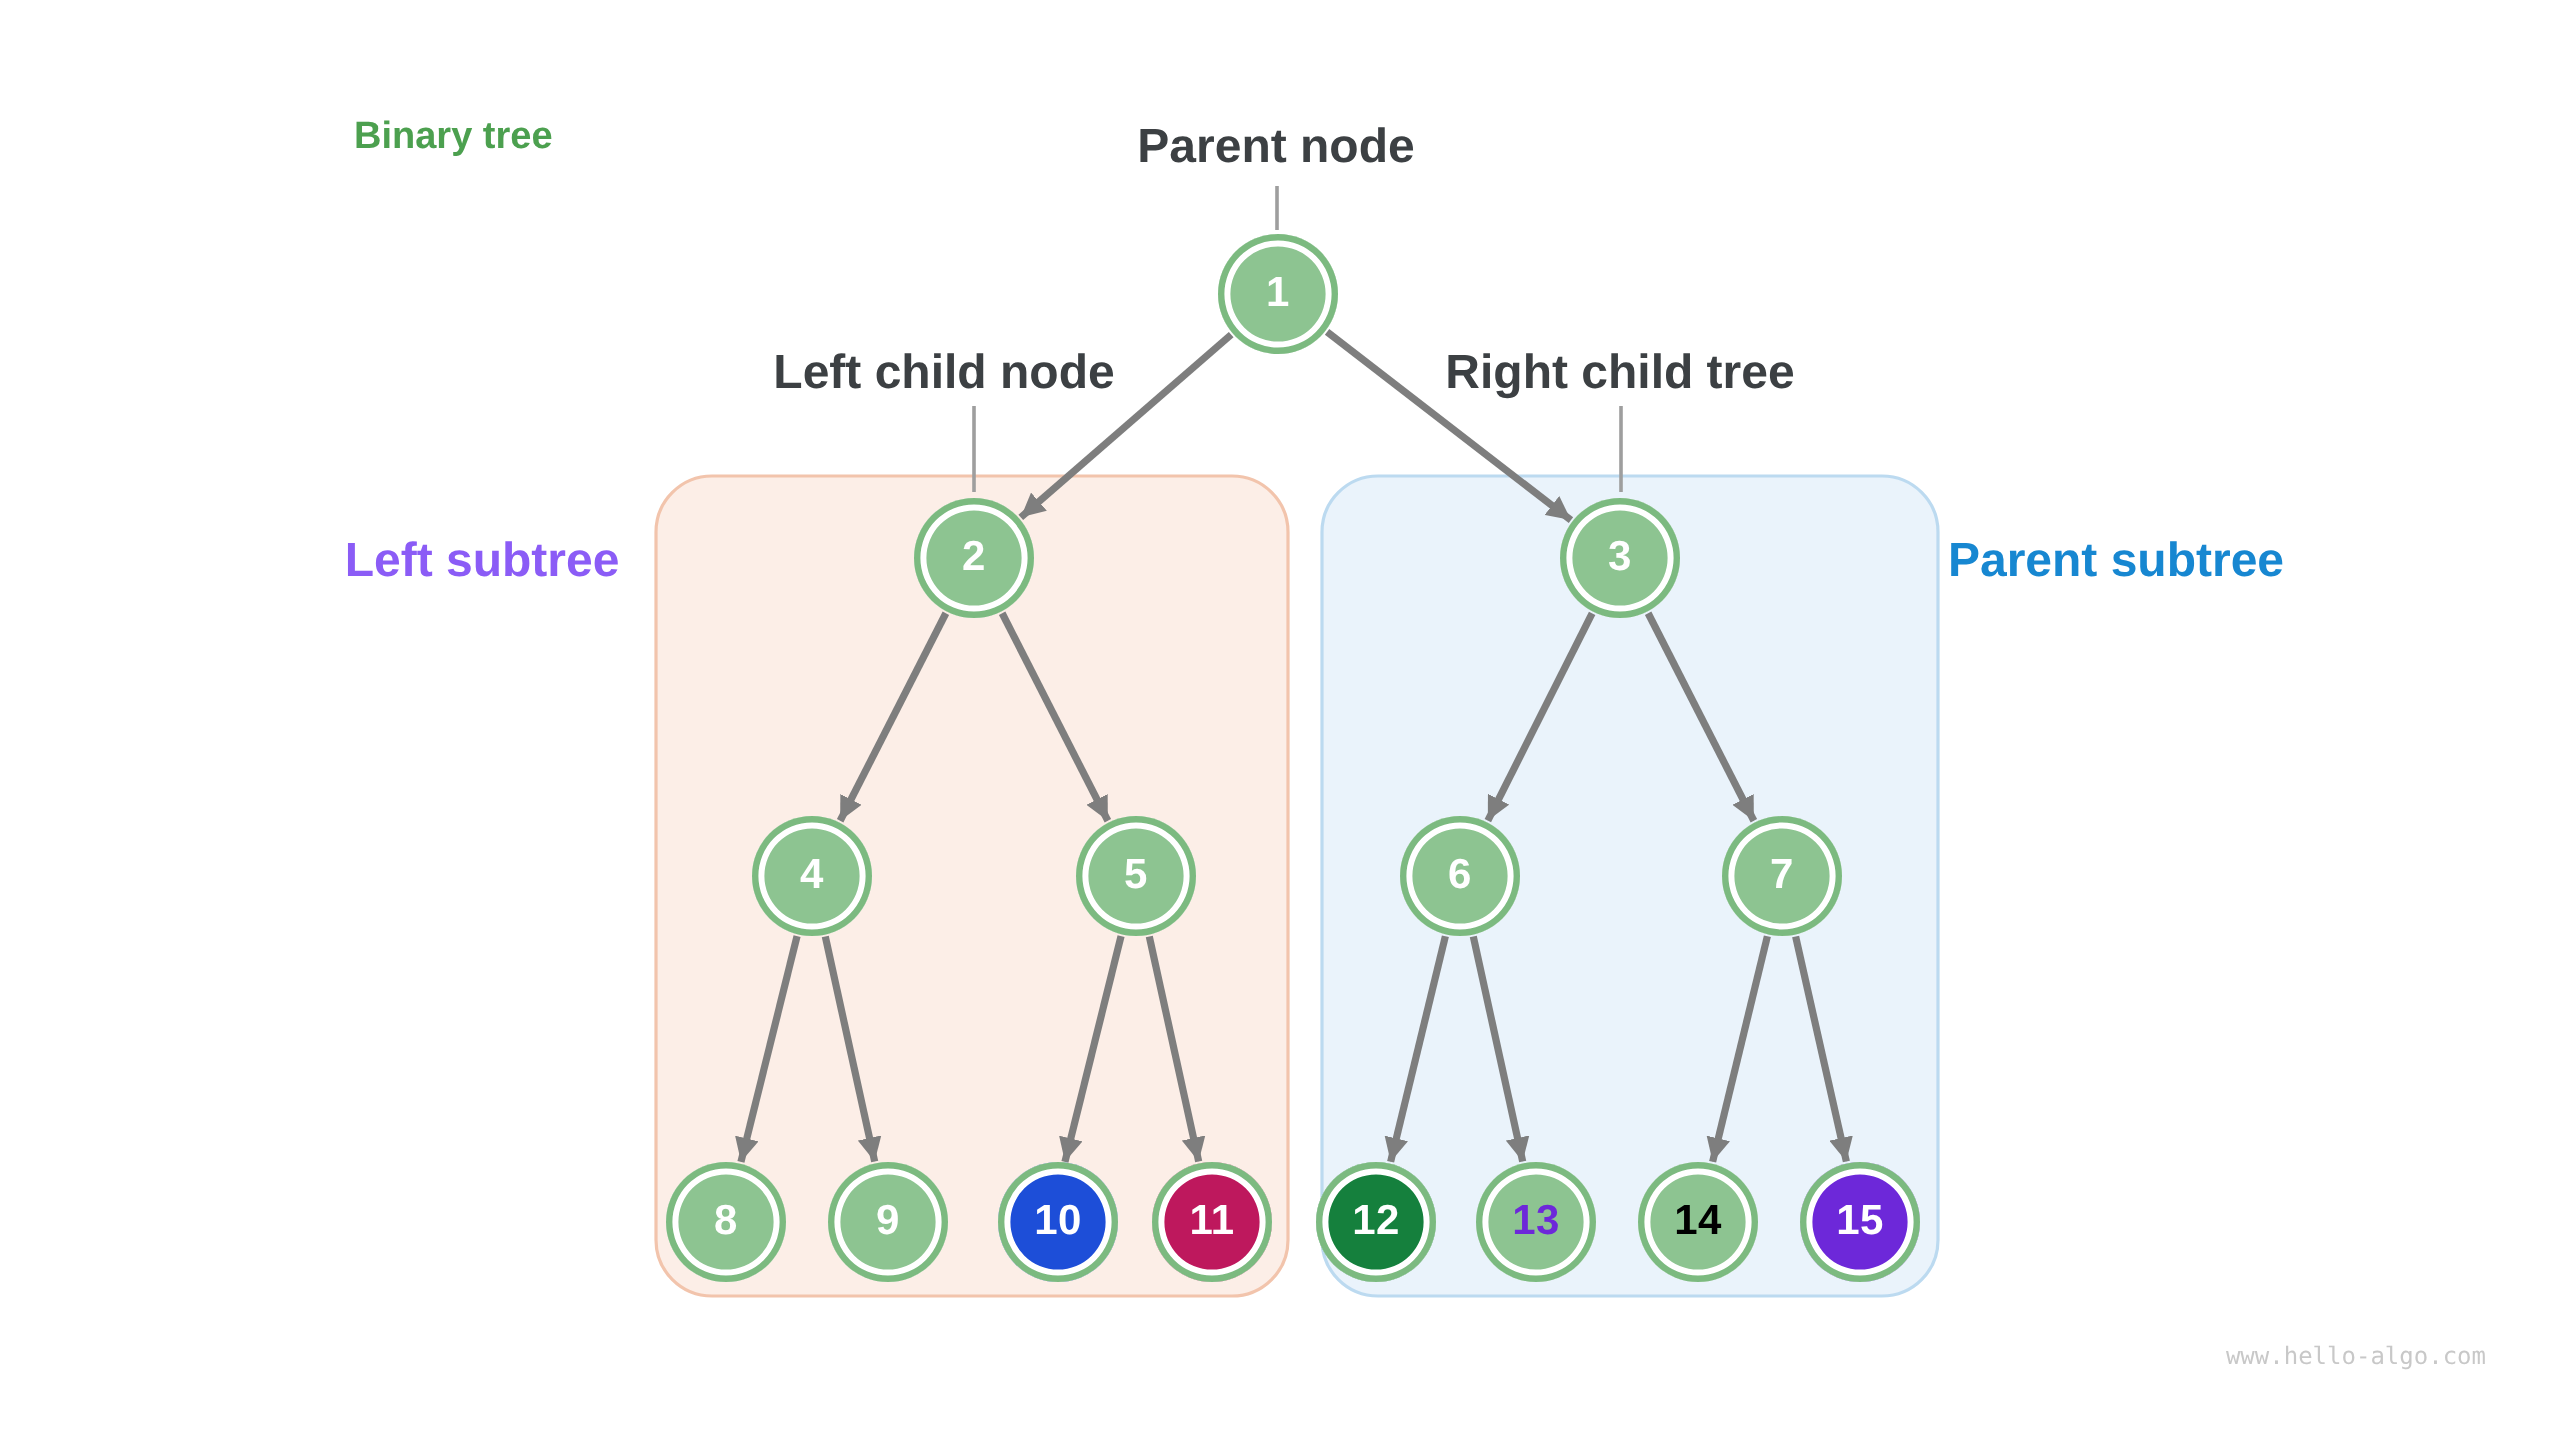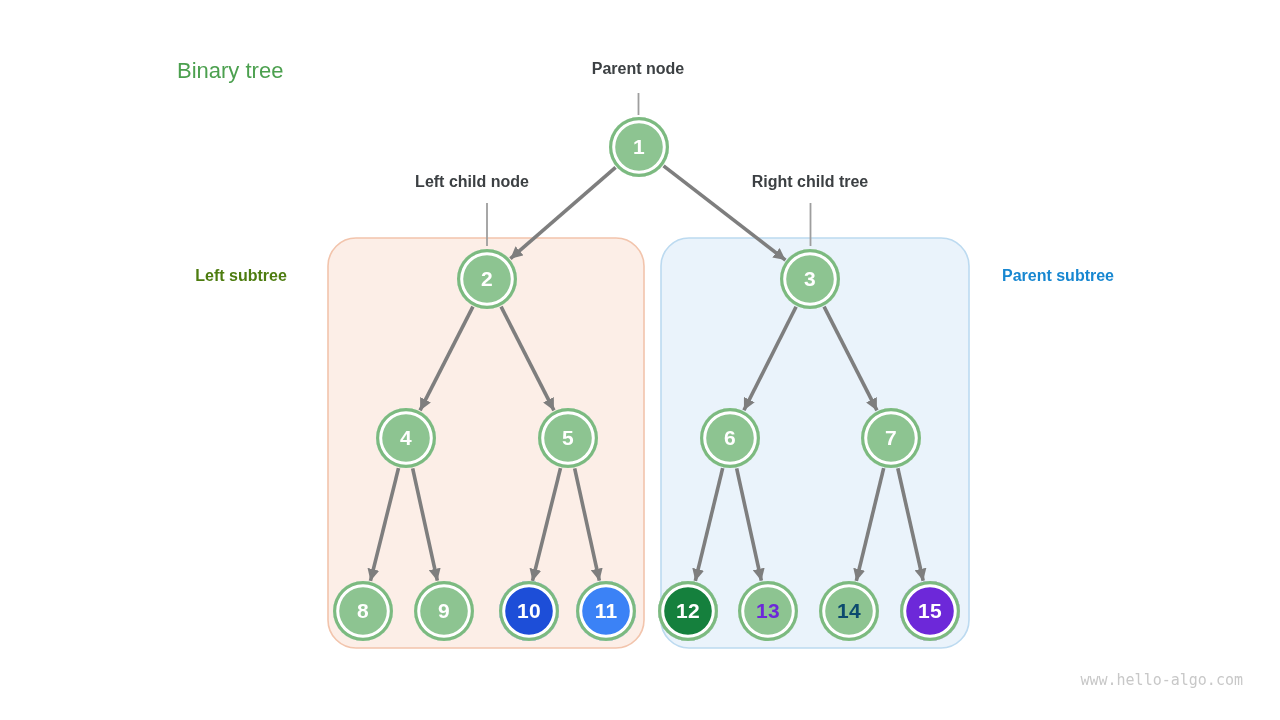--- a/index.html
+++ b/index.html
@@ -8,29 +8,29 @@
     font-family:"Liberation Sans",sans-serif;overflow:hidden;
   }
   #diagram-svg{position:absolute;left:0;top:0;width:1280px;height:720px;}
   .node{
     position:absolute;width:60px;height:60px;border-radius:50%;
     display:flex;align-items:center;justify-content:center;
     font-size:21px;font-weight:700;letter-spacing:0.2px;
   }
   .annot{
     position:absolute;transform:translateX(-50%);
-    font-size:16px;font-weight:700;white-space:nowrap;
+    font-size:24px;font-weight:700;white-space:nowrap;
   }
   .figure-title{
     position:absolute;left:177px;top:58px;
-    font-size:22px;font-weight:400;white-space:nowrap;
+    font-size:19px;font-weight:700;white-space:nowrap;
   }
   .watermark{
     position:absolute;right:37px;top:671px;
-    font-family:"DejaVu Sans Mono",monospace;font-size:15px;white-space:nowrap;
+    font-family:"DejaVu Sans Mono",monospace;font-size:12px;white-space:nowrap;
   }
 </style>
 </head>
 <body>
 
 <div class="stage">
   <svg id="diagram-svg" viewBox="0 0 1280 720" xmlns="http://www.w3.org/2000/svg">
       <defs>
         <marker id="arrowhead" markerWidth="14" markerHeight="12" refX="12" refY="6" orient="auto" markerUnits="userSpaceOnUse">
           <path d="M0,0 L12,6 L0,12 Z" fill="#7E7E7E"></path>
@@ -54,21 +54,21 @@
       <line x1="722.6864319126242" y1="468.12493521704766" x2="695.3135680873758" y2="580.8750647829523" stroke="#7E7E7E" stroke-width="3.6" marker-end="url(#arrowhead)"></line>
       <line x1="736.6506985849604" y1="468.27818039995145" x2="761.3493014150396" y2="580.7218196000485" stroke="#7E7E7E" stroke-width="3.6" marker-end="url(#arrowhead)"></line>
       <line x1="883.6864319126242" y1="468.12493521704766" x2="856.3135680873758" y2="580.8750647829523" stroke="#7E7E7E" stroke-width="3.6" marker-end="url(#arrowhead)"></line>
       <line x1="897.8173560419143" y1="468.24109218592764" x2="923.1826439580857" y2="580.7589078140724" stroke="#7E7E7E" stroke-width="3.6" marker-end="url(#arrowhead)"></line>
     </svg>
   <div class="figure-title" style="color: rgb(76, 160, 79);">Binary tree</div>
   <div id="labels-layer">
       <div class="annot" style="left: 638px; top: 60px; color: rgb(60, 64, 67);">Parent node</div>
       <div class="annot" style="left: 472px; top: 173px; color: rgb(60, 64, 67);">Left child node</div>
       <div class="annot" style="left: 810px; top: 173px; color: rgb(60, 64, 67);">Right child tree</div>
-      <div class="annot" style="left: 241px; top: 267px; color: #4d7c0f;">Left subtree</div>
+      <div class="annot" style="left: 241px; top: 267px; color: #8b5cf6;">Left subtree</div>
       <div class="annot" style="left: 1058px; top: 267px; color: rgb(23, 135, 209);">Parent subtree</div>
     </div>
   <div id="nodes-layer">
       <div class="node" style="left: 609px; top: 117px; background: rgb(141, 196, 145); color: rgb(255, 255, 255); box-shadow: rgb(124, 186, 128) 0px 0px 0px 3.2px inset, rgb(255, 255, 255) 0px 0px 0px 6.2px inset;">
         <span>1</span>
       </div>
       <div class="node" style="left: 457px; top: 249px; background: rgb(141, 196, 145); color: rgb(255, 255, 255); box-shadow: rgb(124, 186, 128) 0px 0px 0px 3.2px inset, rgb(255, 255, 255) 0px 0px 0px 6.2px inset;">
         <span>2</span>
       </div>
       <div class="node" style="left: 780px; top: 249px; background: rgb(141, 196, 145); color: rgb(255, 255, 255); box-shadow: rgb(124, 186, 128) 0px 0px 0px 3.2px inset, rgb(255, 255, 255) 0px 0px 0px 6.2px inset;">
@@ -88,30 +88,30 @@
       </div>
       <div class="node" style="left: 333px; top: 581px; background: rgb(141, 196, 145); color: rgb(255, 255, 255); box-shadow: rgb(124, 186, 128) 0px 0px 0px 3.2px inset, rgb(255, 255, 255) 0px 0px 0px 6.2px inset;">
         <span>8</span>
       </div>
       <div class="node" style="left: 414px; top: 581px; background: rgb(141, 196, 145); color: rgb(255, 255, 255); box-shadow: rgb(124, 186, 128) 0px 0px 0px 3.2px inset, rgb(255, 255, 255) 0px 0px 0px 6.2px inset;">
         <span>9</span>
       </div>
       <div class="node" style="left: 499px; top: 581px; background: #1d4ed8; color: rgb(255, 255, 255); box-shadow: rgb(124, 186, 128) 0px 0px 0px 3.2px inset, rgb(255, 255, 255) 0px 0px 0px 6.2px inset;">
         <span>10</span>
       </div>
-      <div class="node" style="left: 576px; top: 581px; background: #3b82f6; color: rgb(255, 255, 255); box-shadow: rgb(124, 186, 128) 0px 0px 0px 3.2px inset, rgb(255, 255, 255) 0px 0px 0px 6.2px inset;">
+      <div class="node" style="left: 576px; top: 581px; background: #be185d; color: rgb(255, 255, 255); box-shadow: rgb(124, 186, 128) 0px 0px 0px 3.2px inset, rgb(255, 255, 255) 0px 0px 0px 6.2px inset;">
         <span>11</span>
       </div>
       <div class="node" style="left: 658px; top: 581px; background: #15803d; color: rgb(255, 255, 255); box-shadow: rgb(124, 186, 128) 0px 0px 0px 3.2px inset, rgb(255, 255, 255) 0px 0px 0px 6.2px inset;">
         <span>12</span>
       </div>
       <div class="node" style="left: 738px; top: 581px; background: rgb(141, 196, 145); color: #6d28d9; box-shadow: rgb(124, 186, 128) 0px 0px 0px 3.2px inset, rgb(255, 255, 255) 0px 0px 0px 6.2px inset;">
         <span>13</span>
       </div>
-      <div class="node" style="left: 819px; top: 581px; background: rgb(141, 196, 145); color: #0c4a6e; box-shadow: rgb(124, 186, 128) 0px 0px 0px 3.2px inset, rgb(255, 255, 255) 0px 0px 0px 6.2px inset;">
+      <div class="node" style="left: 819px; top: 581px; background: rgb(141, 196, 145); color: #000000; box-shadow: rgb(124, 186, 128) 0px 0px 0px 3.2px inset, rgb(255, 255, 255) 0px 0px 0px 6.2px inset;">
         <span>14</span>
       </div>
       <div class="node" style="left: 900px; top: 581px; background: #6d28d9; color: rgb(255, 255, 255); box-shadow: rgb(124, 186, 128) 0px 0px 0px 3.2px inset, rgb(255, 255, 255) 0px 0px 0px 6.2px inset;">
         <span>15</span>
       </div>
     </div>
   <div class="watermark" style="color: rgb(200, 200, 200);">www.hello-algo.com</div>
 </div>
 
 </body></html>

